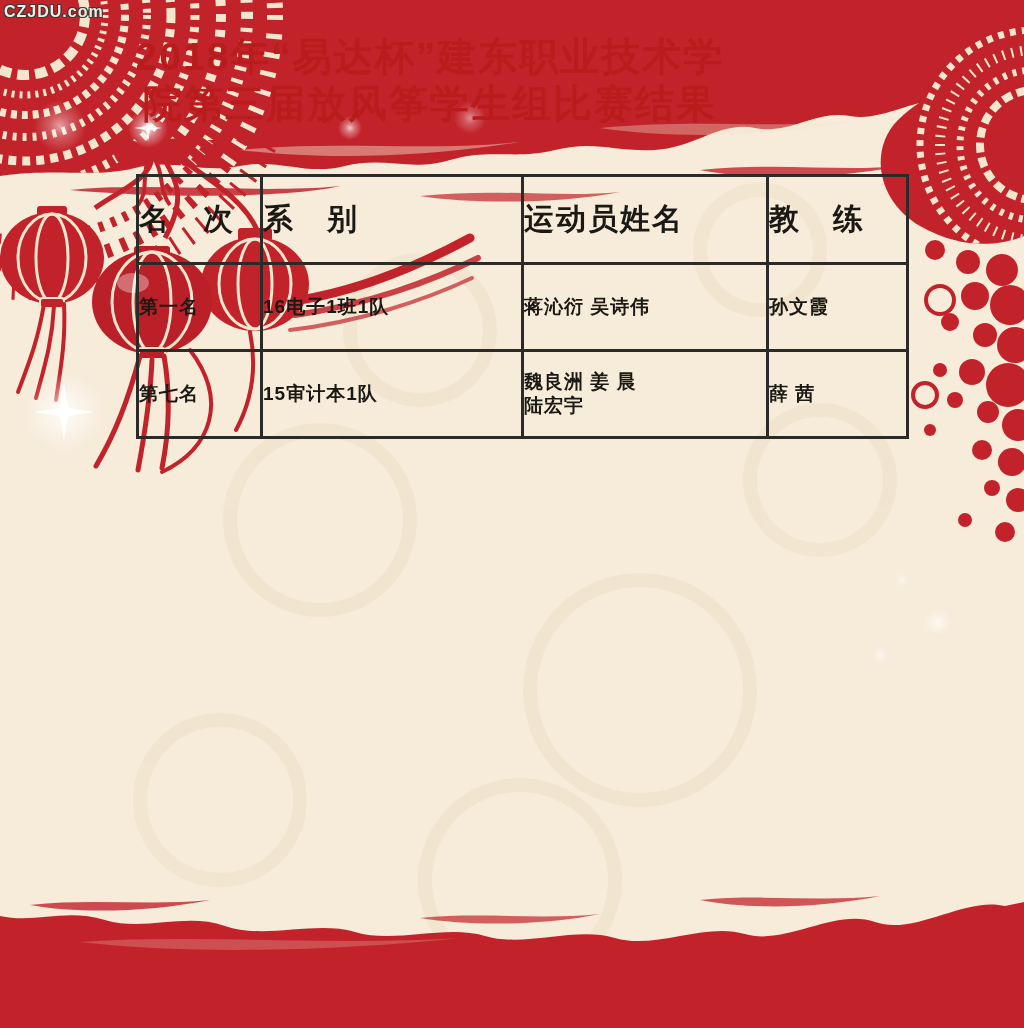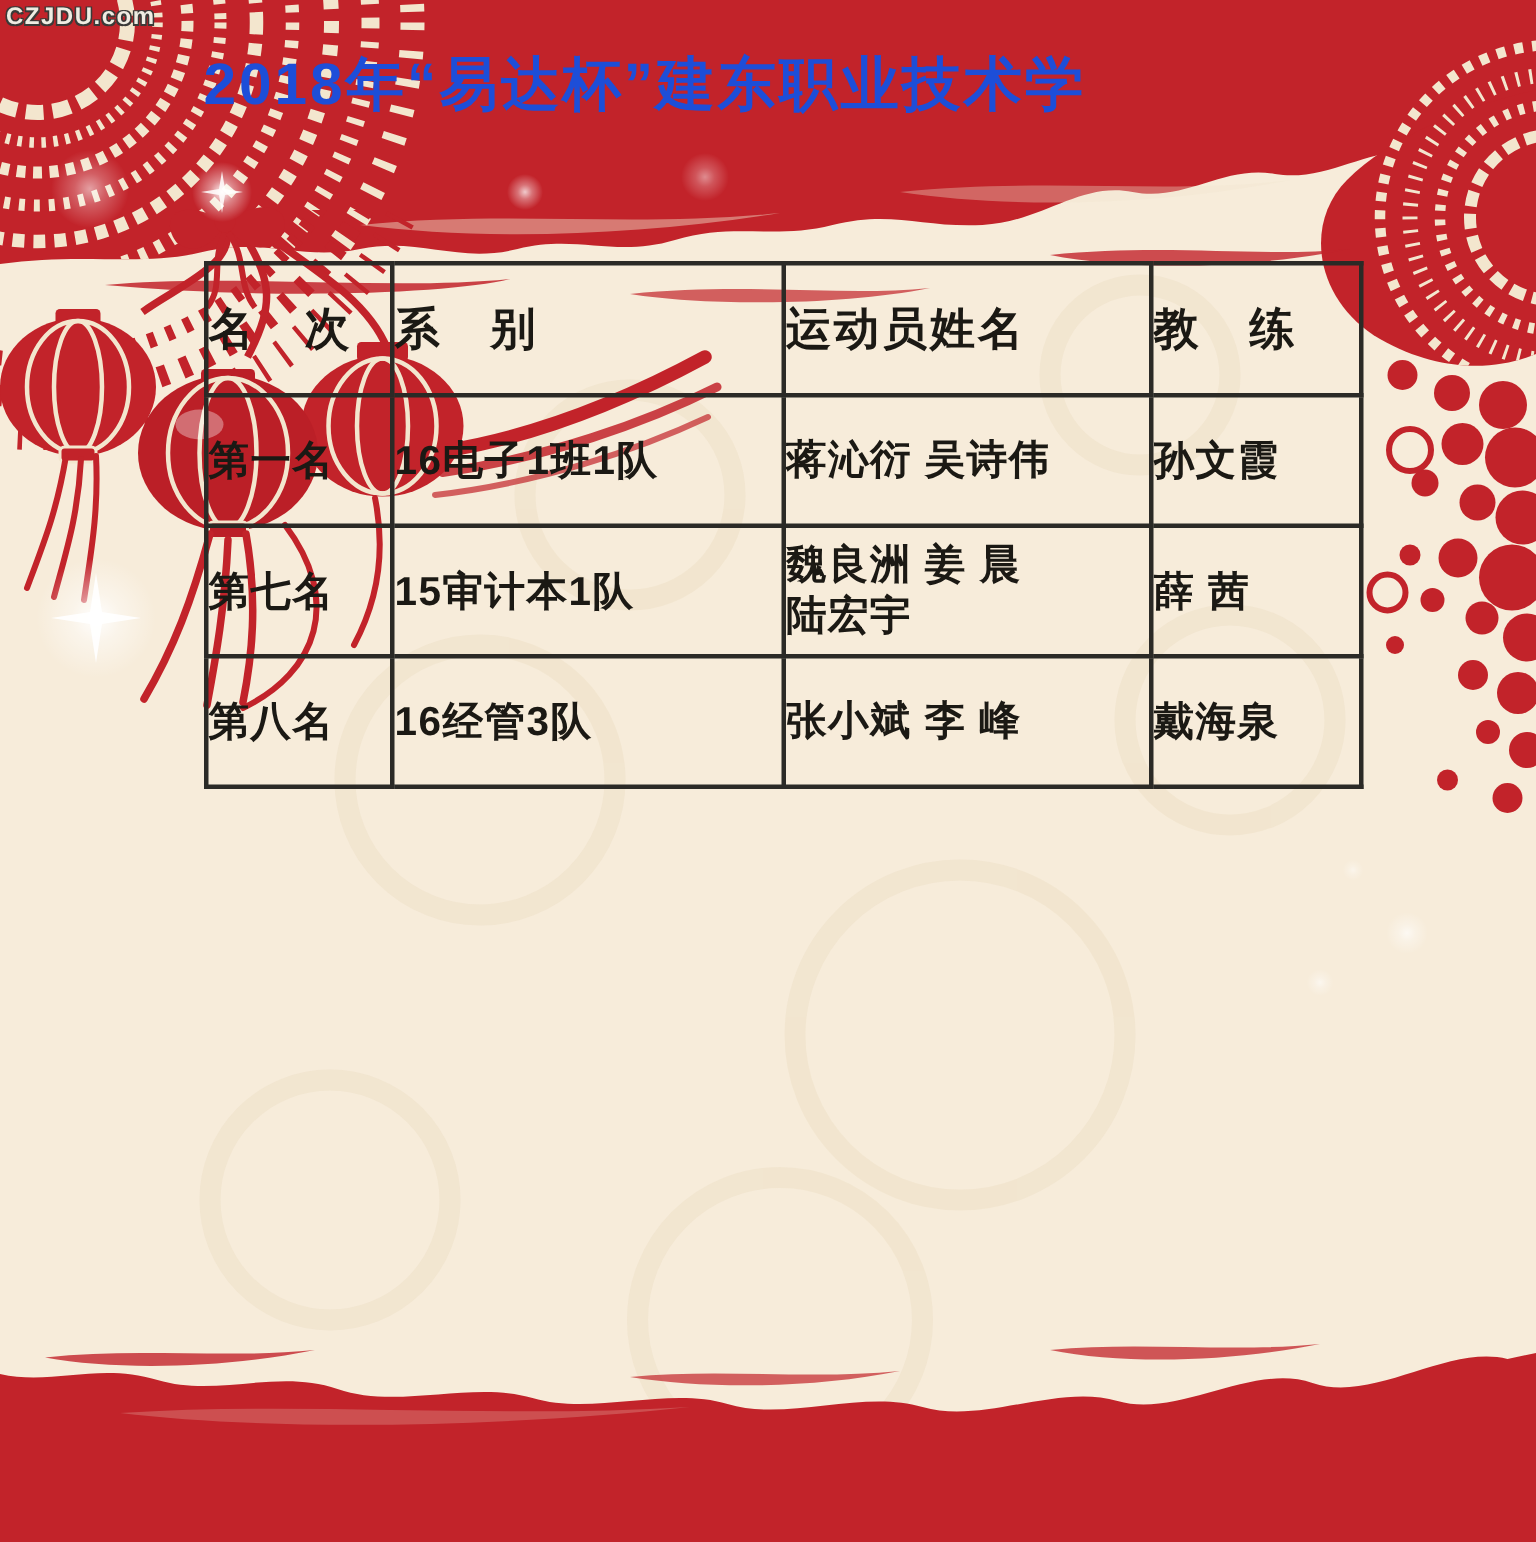--- a/index.html
+++ b/index.html
@@ -10,33 +10,33 @@
     padding-left:17px;
   }
   .decor{position:absolute;top:0;left:0;z-index:0;}
   .watermark{
     position:absolute;top:3px;left:4px;z-index:5;
     font-size:16px;font-weight:bold;letter-spacing:1px;color:#efece2;
     text-shadow:1px 1px 0 #3a3a38,-1px -1px 0 #3a3a38,1px -1px 0 #3a3a38,-1px 1px 0 #3a3a38;
   }
   .title{
     position:absolute;top:33px;left:0;width:860px;z-index:3;
-    text-align:center;color:#1d4ed8;font-weight:700;
+    text-align:center;color:#b91c1c;font-weight:700;
     font-size:39px;line-height:47px;letter-spacing:2px;
   }
   .results-table{
     position:absolute;left:136px;top:174px;width:770px;z-index:2;
     border-collapse:collapse;table-layout:fixed;color:#1b1914;
   }
   .results-table th,.results-table td{
     border:3px solid #2b2a26;text-align:left;vertical-align:middle;
     font-weight:700;padding:0;overflow:hidden;
   }
   .results-table th{font-size:30px;letter-spacing:2px;}
-  .results-table td{font-size:27px;letter-spacing:1px;}
+  .results-table td{font-size:19px;letter-spacing:1px;}
   .results-table thead tr{height:88px;}
   .results-table tbody tr{height:87px;}
   .results-table tbody tr:nth-child(7){height:96px;}
   .results-table tbody tr:nth-child(8){height:92px;}
   .athletes-cell{white-space:pre-line;line-height:1.25;}
 </style>
 </head>
 <body>
 
 <div class="poster">
@@ -202,20 +202,21 @@
       <circle cx="938" cy="622" r="14" fill="url(#spk)" opacity="0.7"></circle>
       <circle cx="880" cy="655" r="9" fill="url(#spk)" opacity="0.6"></circle>
       <circle cx="902" cy="580" r="7" fill="url(#spk)" opacity="0.5"></circle>
     </g>
   </svg>
 
   <div class="watermark">CZJDU.com</div>
 
   <div class="title">
     <div>2018年“易达杯”建东职业技术学</div>
+    <div>院第三届放风筝学生组比赛结果</div>
   </div>
 
   <table class="results-table">
     <colgroup>
       <col style="width:124px">
         <col style="width:261px">
         <col style="width:245px">
         <col style="width:140px">
     </colgroup>
     <thead>
@@ -233,22 +234,16 @@
         <td class="athletes-cell">蒋沁衍 吴诗伟</td>
         <td>孙文霞</td>
       </tr>
       <tr>
         <td>第七名</td>
         <td>15审计本1队</td>
         <td class="athletes-cell">魏良洲 姜 晨
 陆宏宇</td>
         <td>薛 茜</td>
       </tr>
-      <tr>
-        <td>第八名</td>
-        <td>16经管3队</td>
-        <td class="athletes-cell">张小斌 李 峰</td>
-        <td>戴海泉</td>
-      </tr>
     </tbody>
   </table>
 
 </div>
 
 </body></html>

